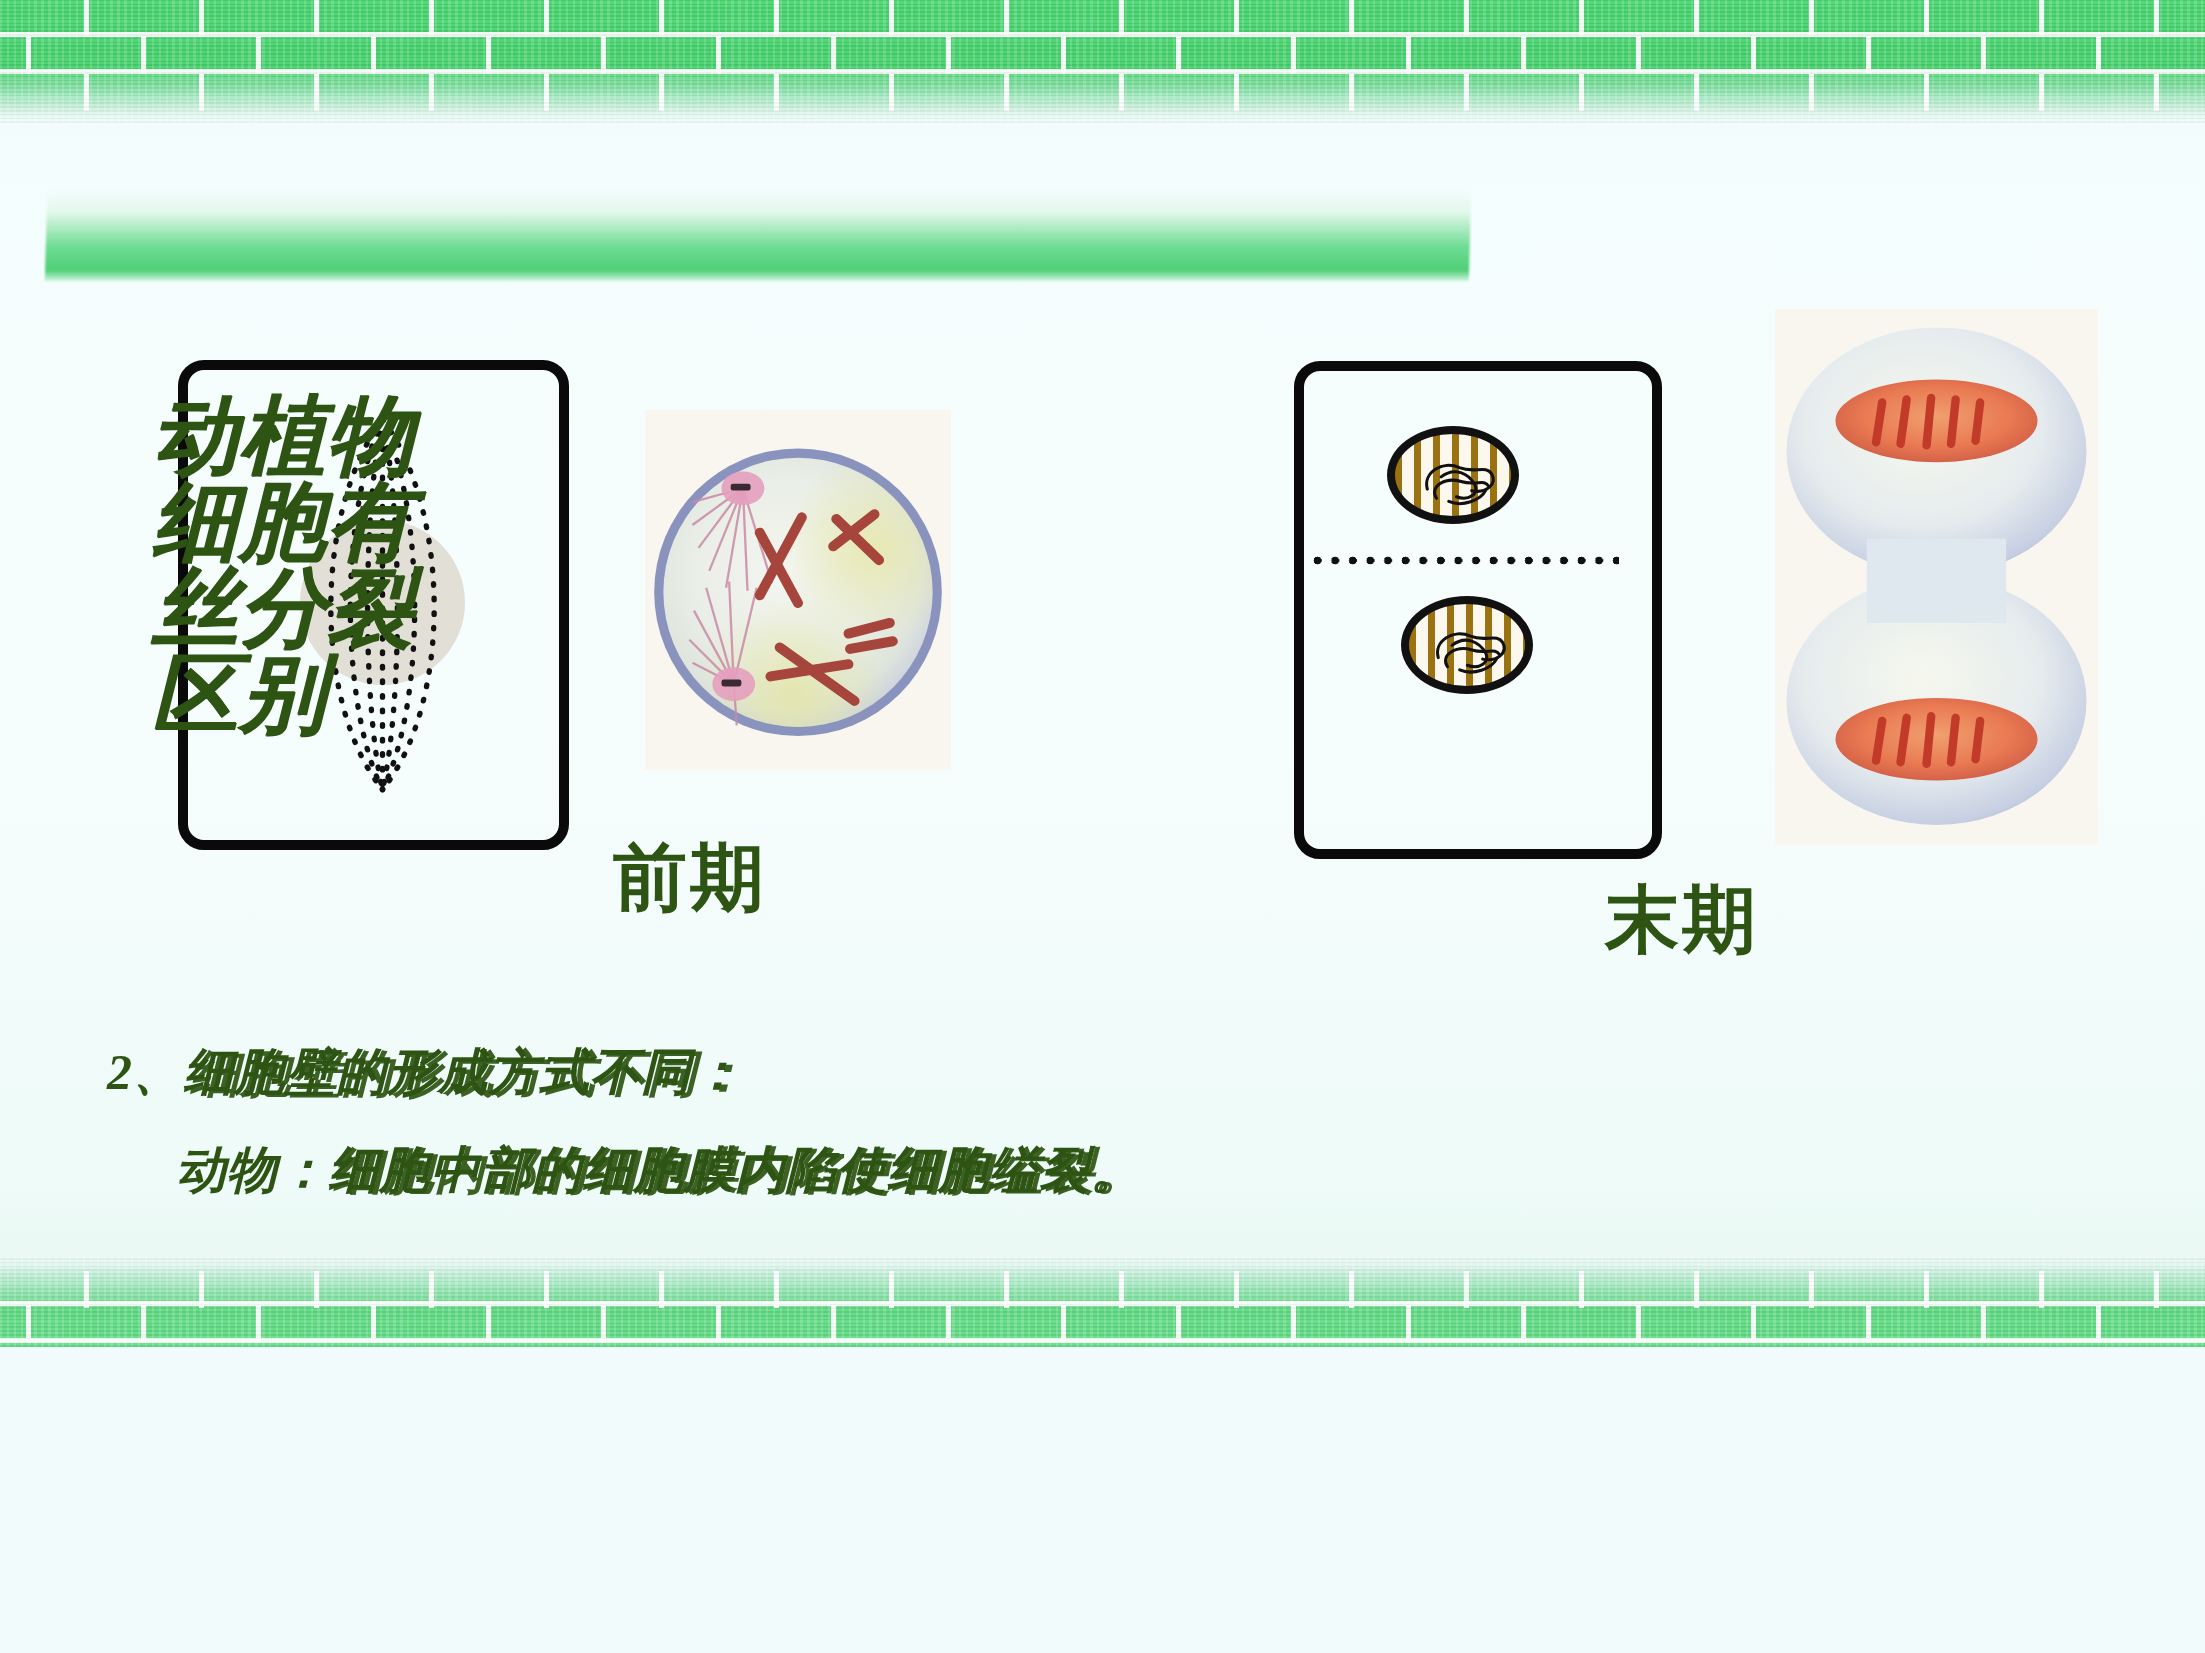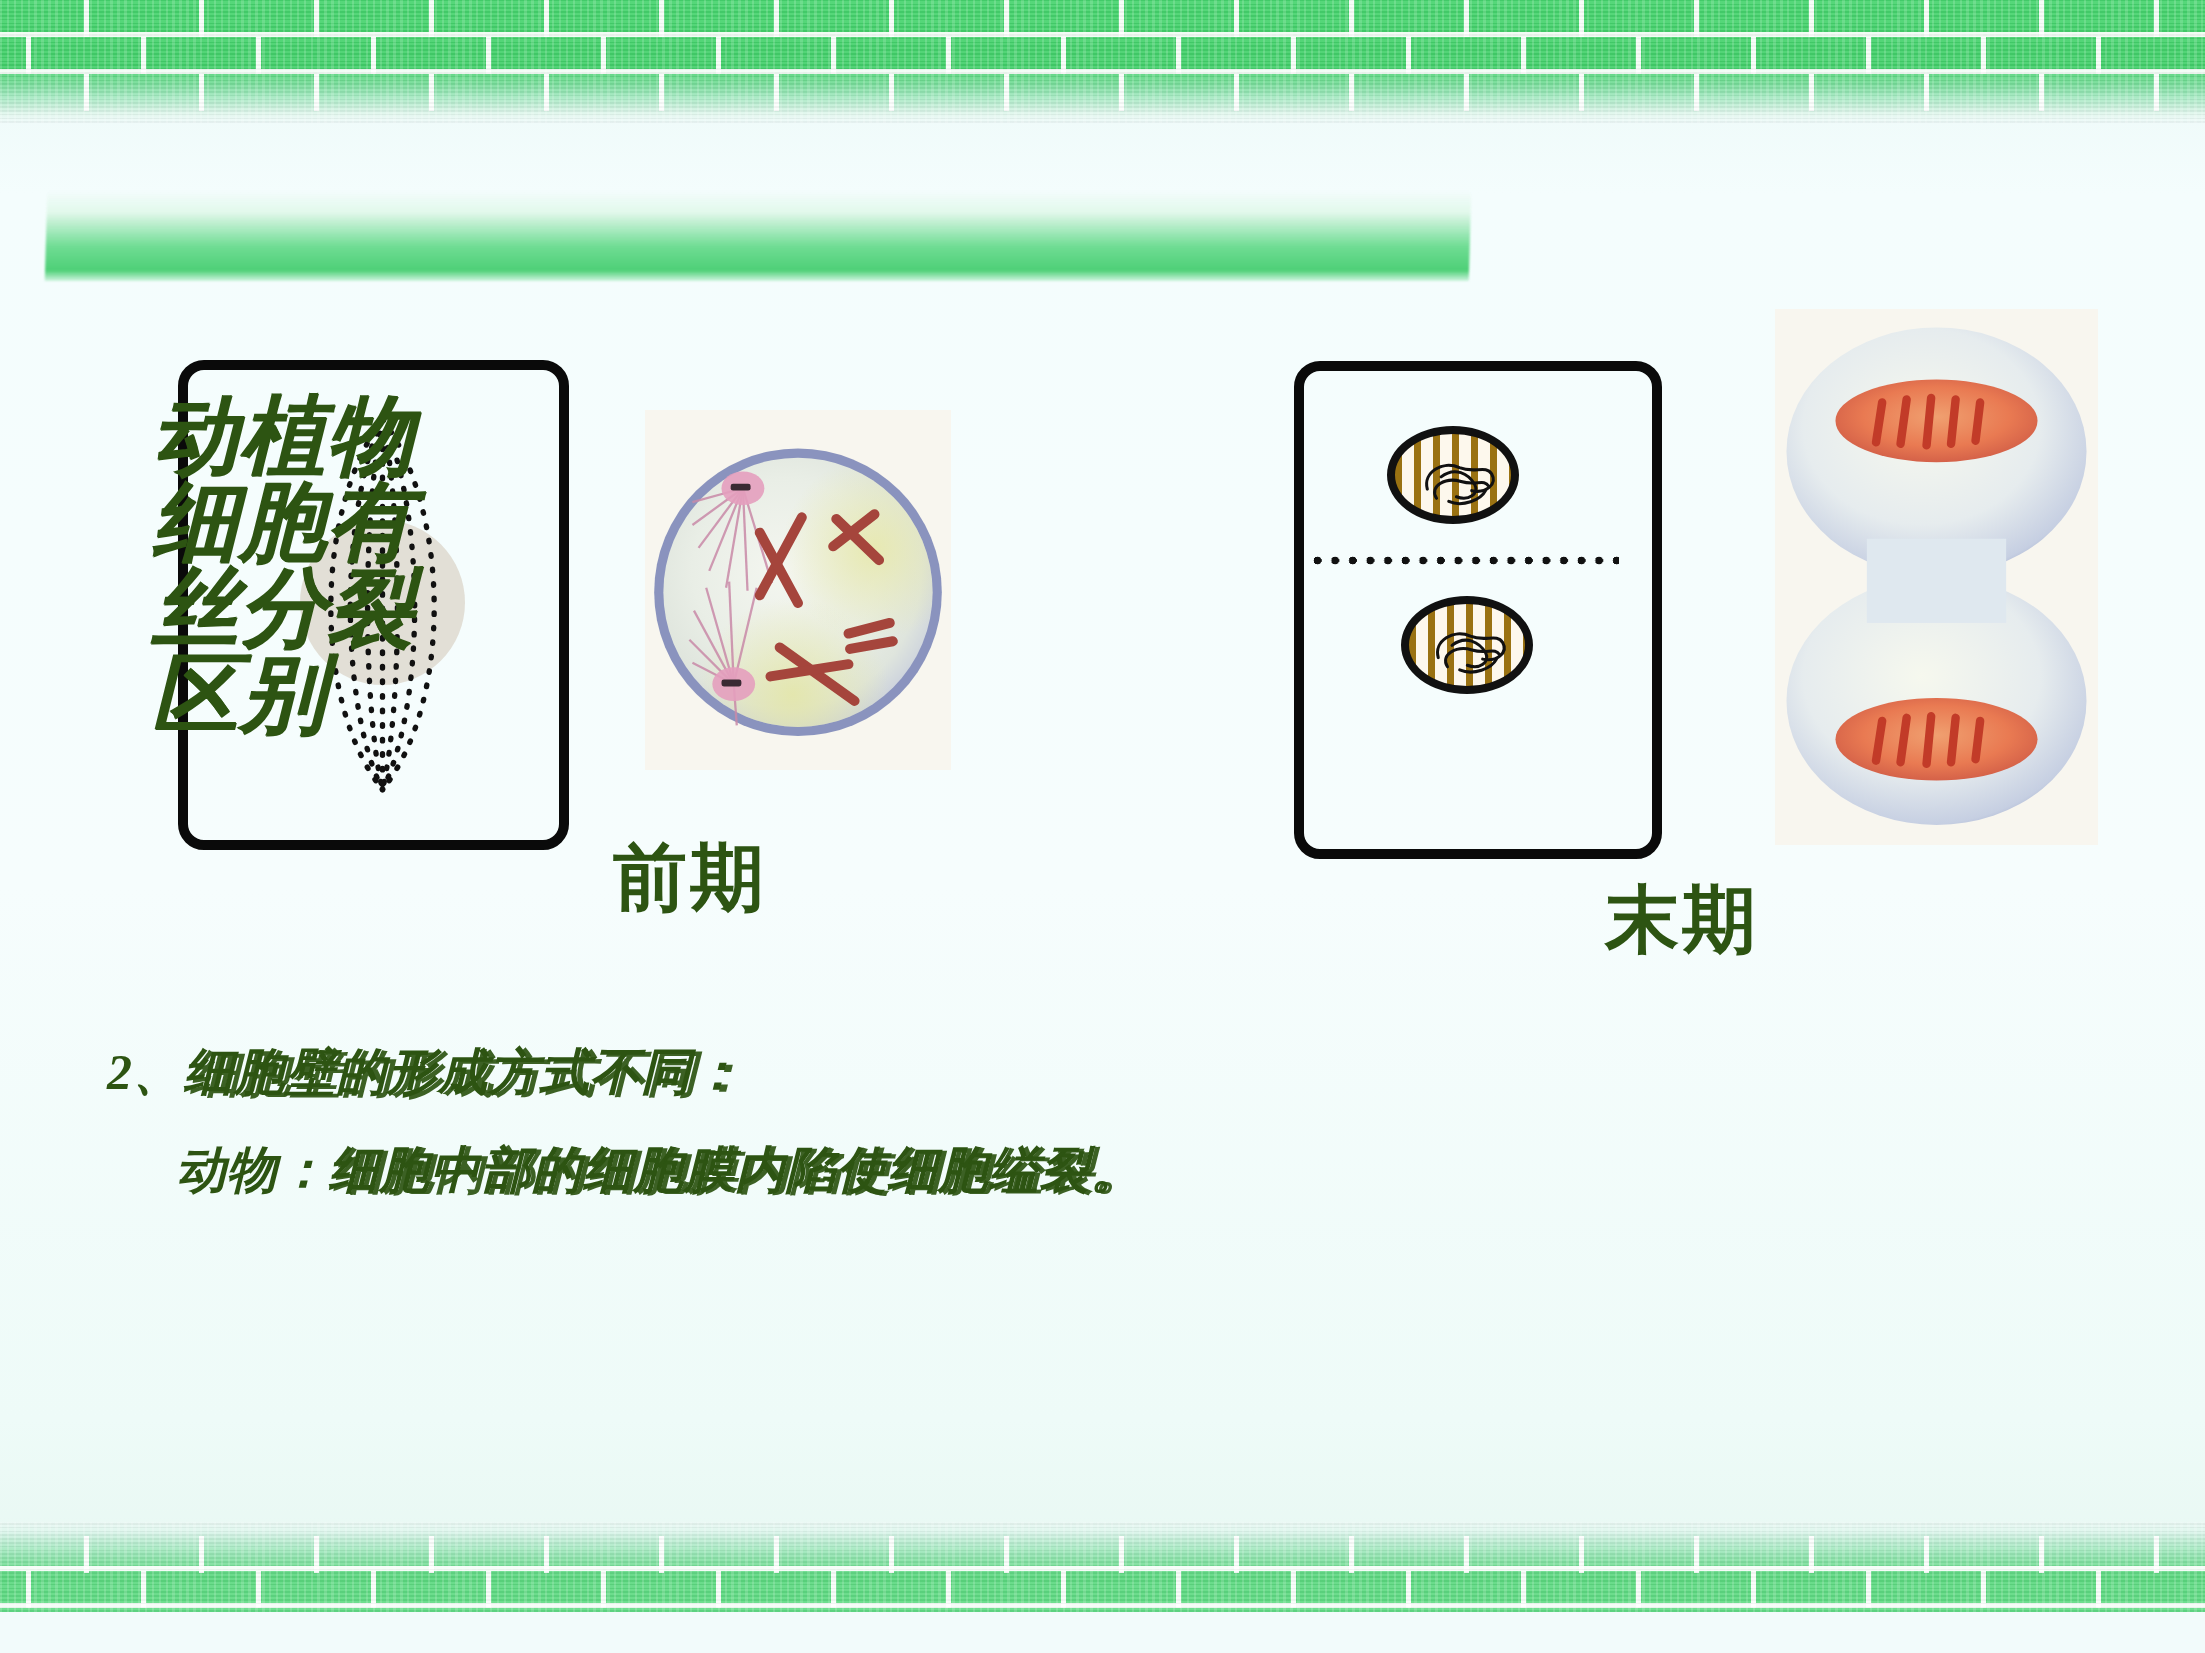--- a/index.html
+++ b/index.html
@@ -10,21 +10,21 @@
     overflow: hidden;
   }
   body {
     font-family: "Liberation Sans", "DejaVu Sans", sans-serif;
     background: #f2fbfb;
   }
 
   #slide {
     position: relative;
     width: 2205px;
-    height: 1612px;
+    height: 1347px;
     background: linear-gradient(180deg,#e9f8f6 0%, #f4fdfd 12%, #f6fdfd 55%, #eefbf8 88%, #e6f7f1 100%);
     overflow: hidden;
   }
 
   
   .brick-band {
     position: absolute;
     left: 0;
     width: 2205px;
     pointer-events: none;

